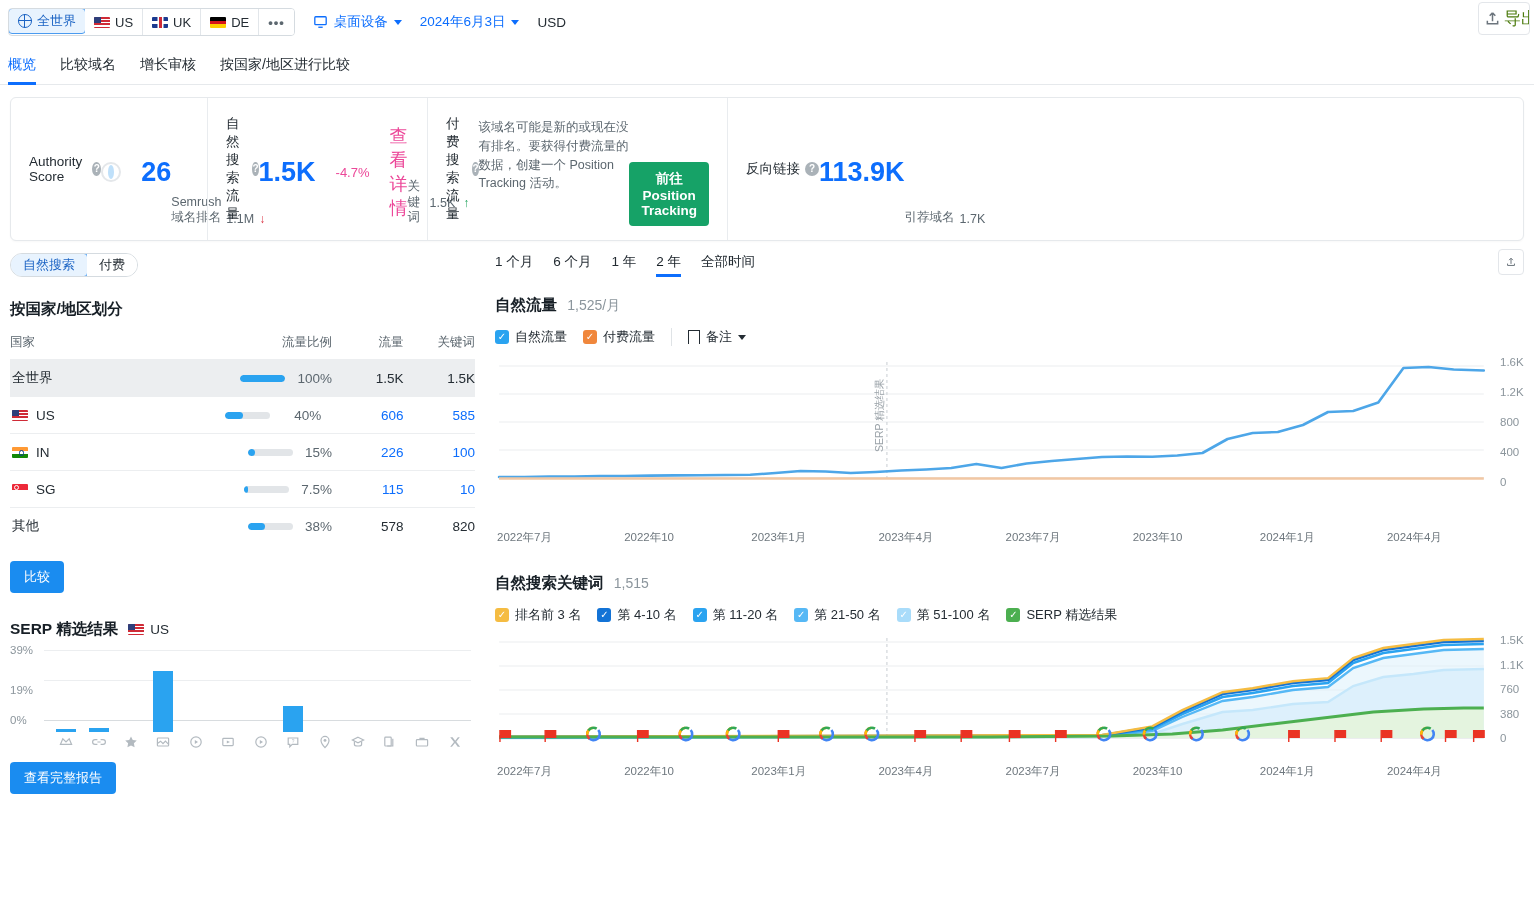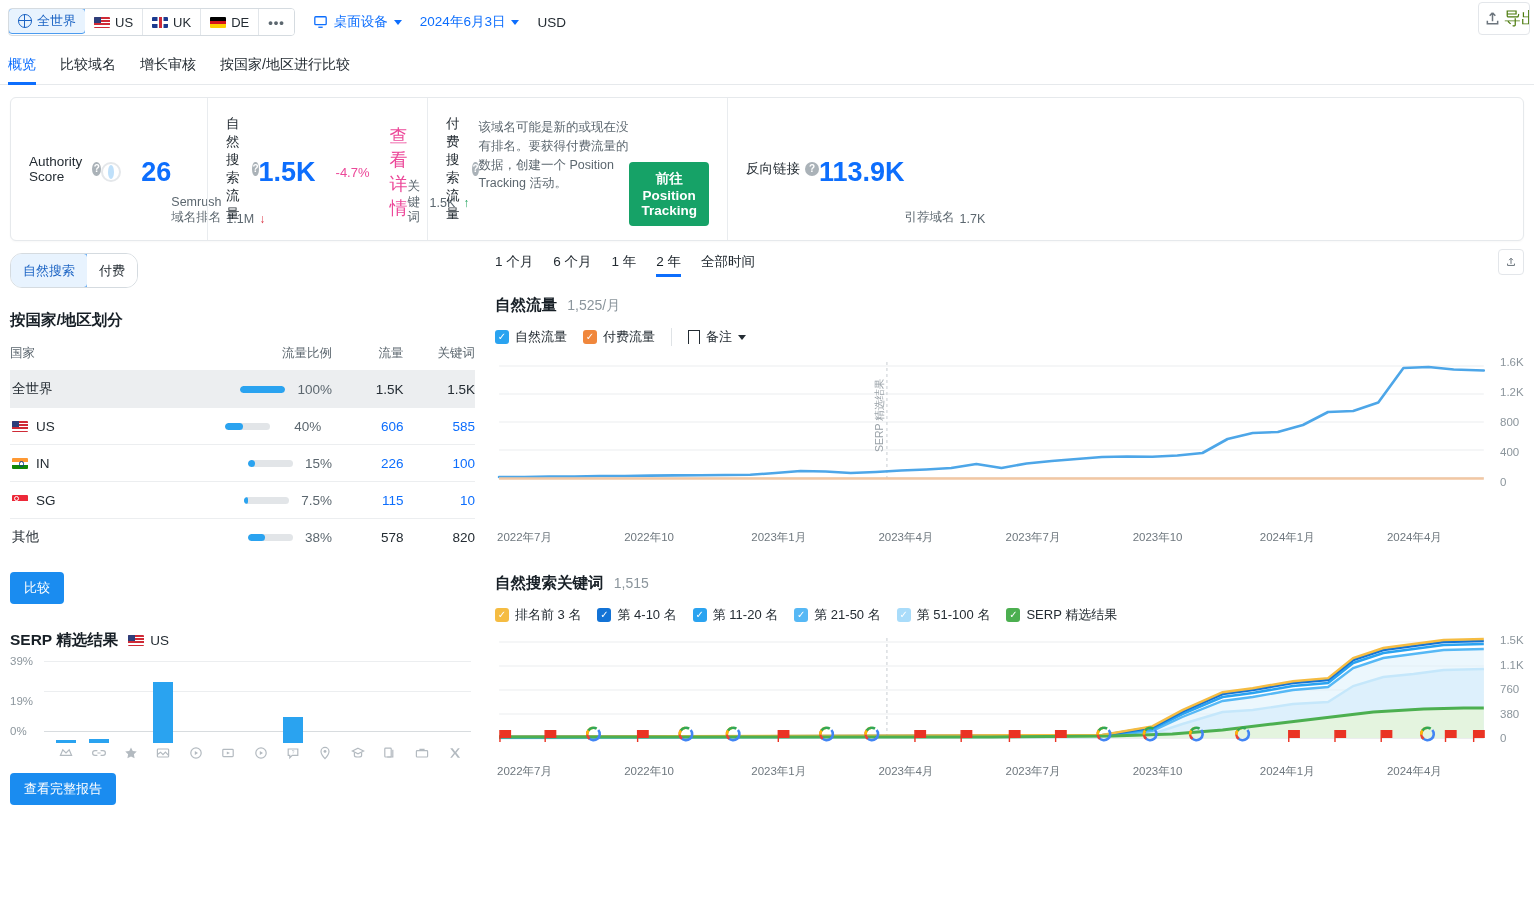--- a/index.html
+++ b/index.html
@@ -145,21 +145,21 @@
     padding: 8px 12px; font-size: 13.5px; font-weight: bold; cursor: pointer;
     align-self: flex-start; margin-top: auto;
     font-family: "Liberation Sans", sans-serif;
   }
 
   
   .body-wrap { display: flex; padding: 12px 10px 0 10px; gap: 14px; }
   .left-col { width: 465px; flex: 0 0 465px; }
   .right-col { flex: 1; position: relative; }
 
-  .seg-toggle { display: inline-flex; border: 1px solid #d5dbe0; border-radius: 12px; overflow: hidden; height: 35px; }
+  .seg-toggle { display: inline-flex; border: 1px solid #d5dbe0; border-radius: 12px; overflow: hidden; height: 24px; }
   .seg-item { padding: 0 12px; font-size: 13px; display: flex; align-items: center; cursor: pointer; background: #fff; color: #242c33; }
   .seg-item.active { background: #e8f3fe; color: #1c64c4; border: 1px solid #4a9bf0; border-radius: 4px; margin: -1px; }
 
   .section-title { font-size: 15.5px; font-weight: bold; color: #171f26; margin: 22px 0 10px 0; }
 
   table.geo-table { width: 100%; border-collapse: collapse; }
   table.geo-table th {
     font-size: 12.5px; font-weight: normal; color: #5c676f;
     text-align: right; padding: 4px 0 8px 0;
   }

